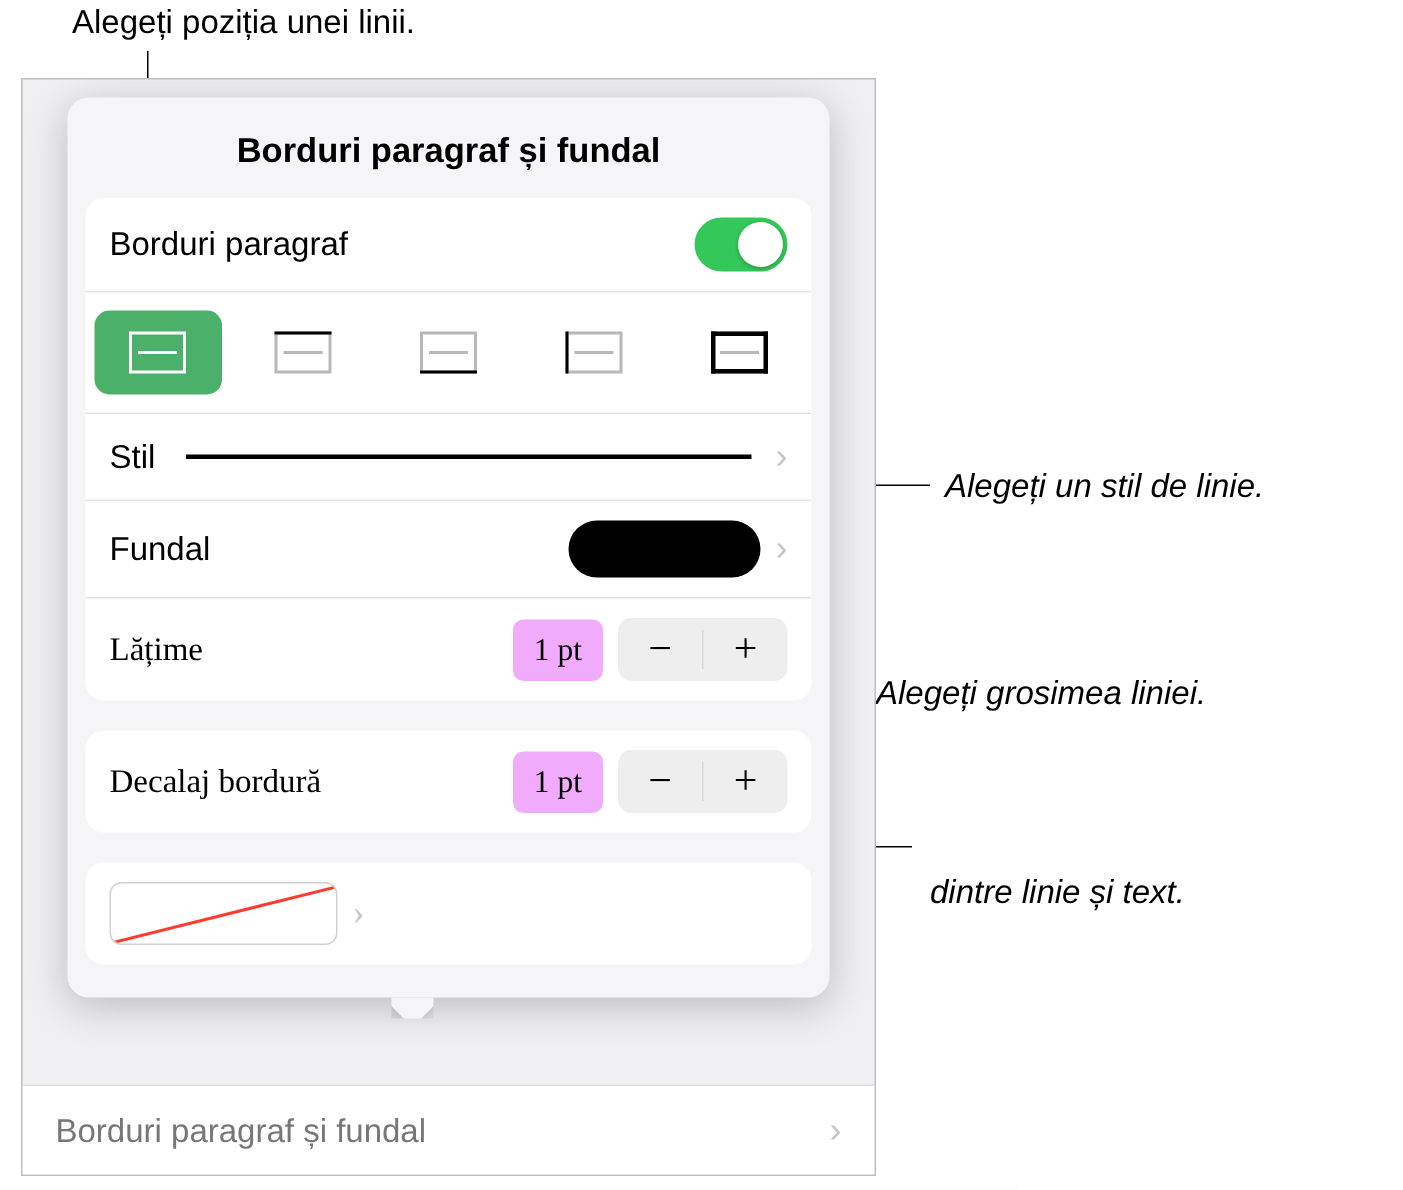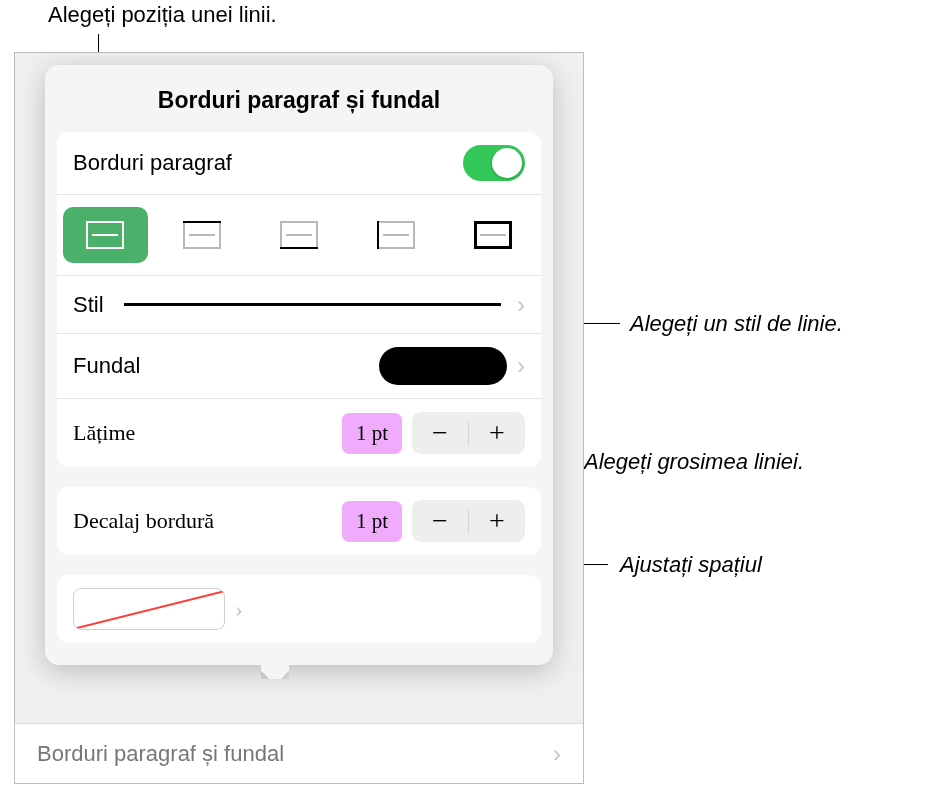--- a/index.html
+++ b/index.html
@@ -261,21 +261,22 @@
 <div class="callout-top-line"></div>
 
 <div class="callout-right-line" style="top:323px; left:536px; width:84px;"></div>
 <div class="callout-right" style="top:309px; left:630px;">Alegeți un stil de linie.</div>
 
 <div class="callout-right-line" style="top:461px; left:510px; width:64px;"></div>
 <div class="callout-right" style="top:447px; left:584px;">Alegeți grosimea liniei.</div>
 
 <div class="callout-right-line" style="top:564px; left:524px; width:84px;"></div>
 <div class="callout-right" style="top:550px; left:620px;">
-  <span>Ajustați spațiul</span><br>
+  <br>
+  <span>dintre linie și text.</span>
 </div>
 
 <div class="panel-frame">
 
   <div class="behind-row">
     <span>Borduri paragraf și fundal</span>
     <span class="chev">›</span>
   </div>
 
   <div class="popover">

